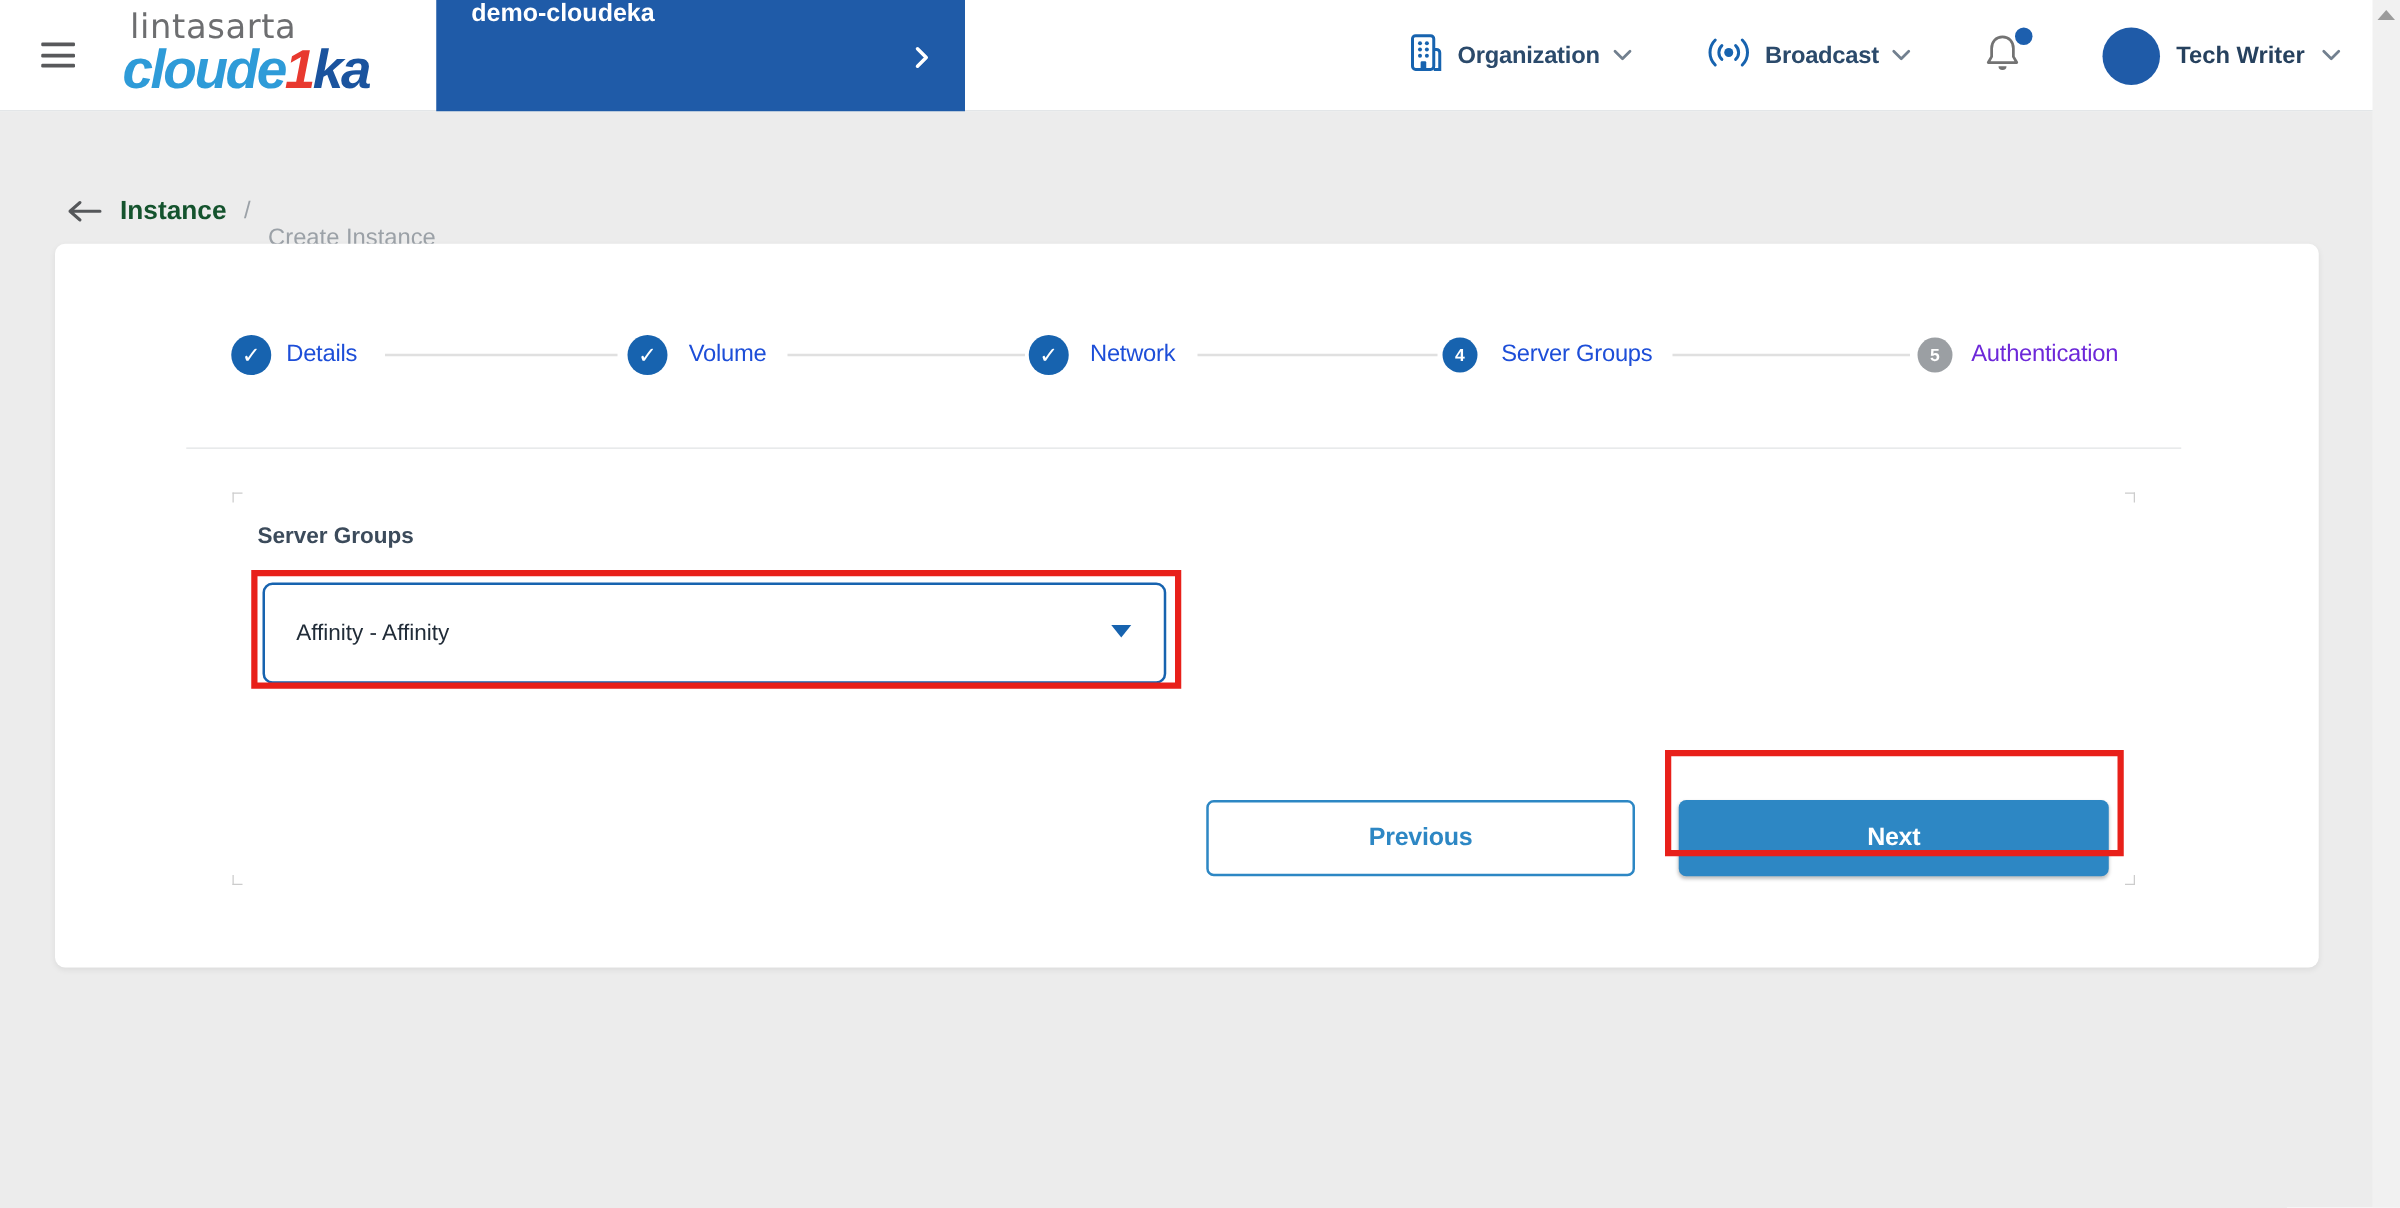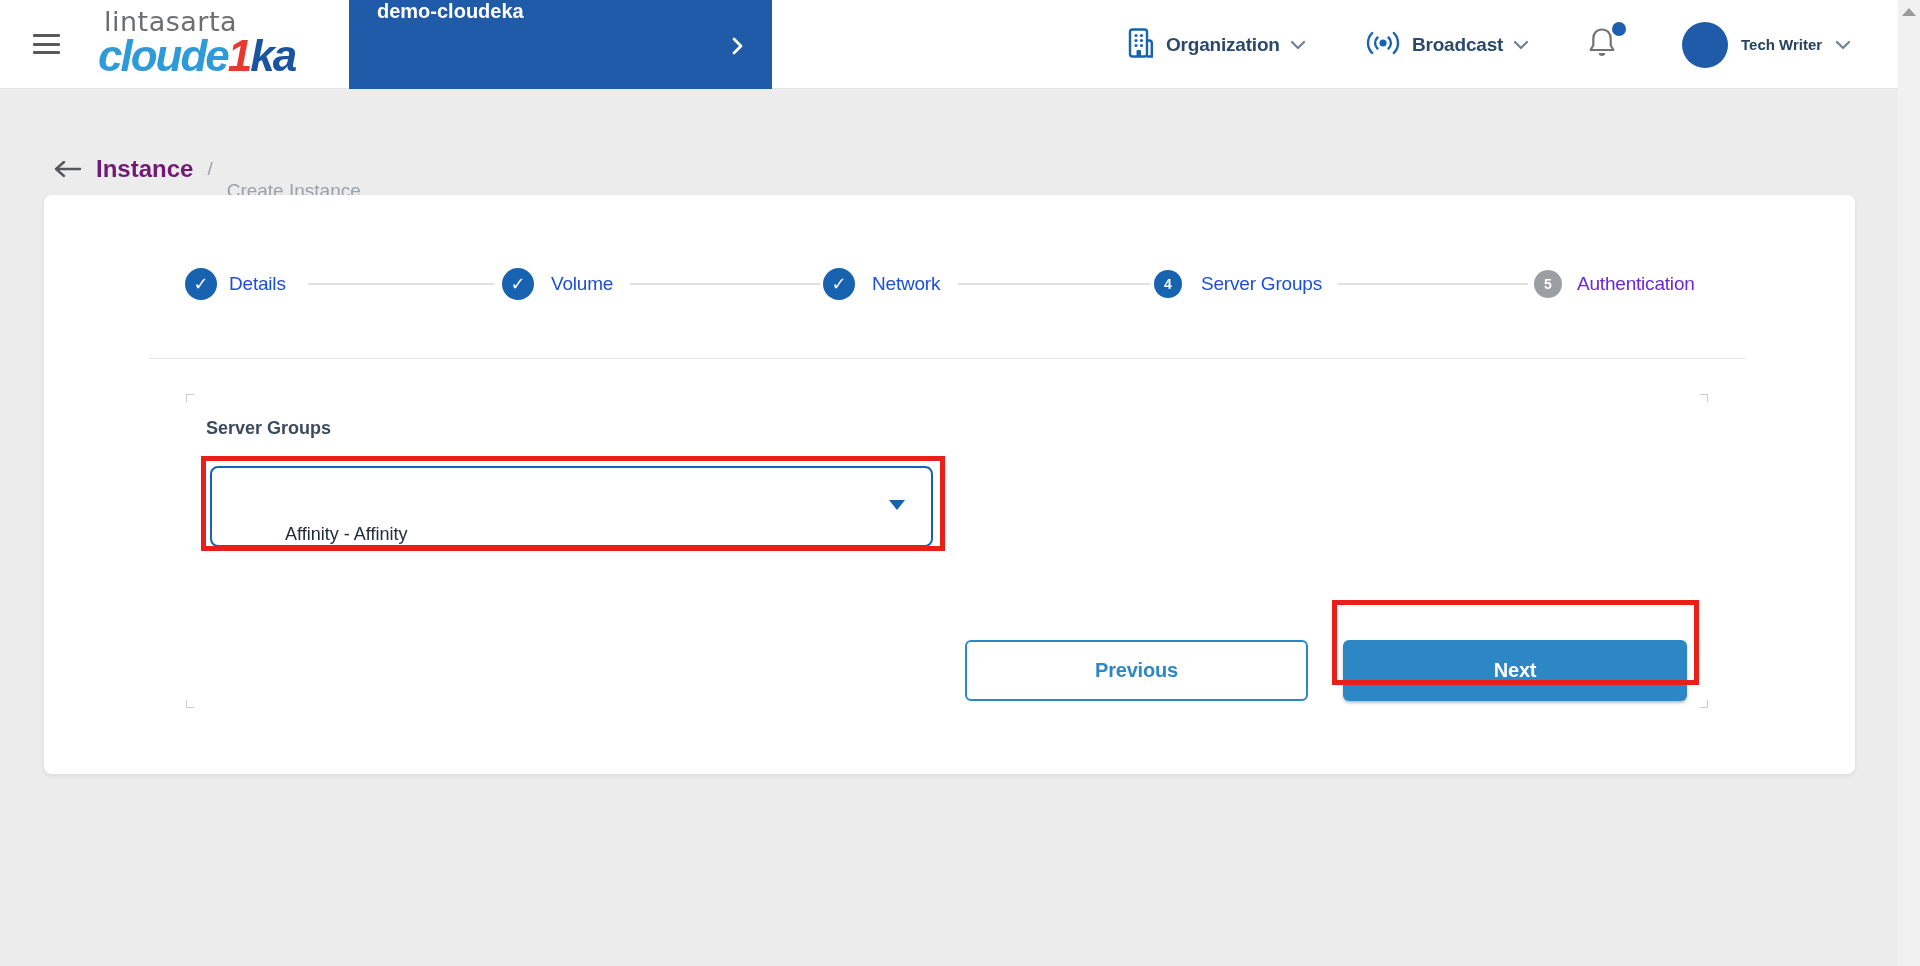--- a/index.html
+++ b/index.html
@@ -31,25 +31,25 @@
 
   .nav-item { position:absolute; top:0; height:89px; display:flex; align-items:center; gap:10px; cursor:pointer; }
   .nav-label { font-size:19px; font-weight:bold; color:#2b4a6b; letter-spacing:-0.2px; }
   .nav-org { left:1126px; }
   .nav-broadcast { left:1364px; }
   .bell-wrap { position:absolute; left:1586px; top:24px; width:44px; height:40px; cursor:pointer; }
   .bell-badge { position:absolute; left:26px; top:-2px; width:14px; height:14px;
     border-radius:50%; background:#1d5fae; }
   .user-wrap { position:absolute; left:1682px; top:0; height:89px; display:flex; align-items:center; gap:13px; cursor:pointer; }
   .avatar { width:46px; height:46px; border-radius:50%; background:#1f5ba8; }
-  .user-name { font-size:15px; font-weight:bold; color:#26415e; }
+  .user-name { font-size:19px; font-weight:bold; color:#26415e; }
 
   
   .breadcrumb { position:absolute; left:52px; top:136px; display:flex; align-items:center; gap:14px; }
-  .crumb-parent { font-size:24px; font-weight:bold; color:#701a75; cursor:pointer; }
+  .crumb-parent { font-size:21px; font-weight:bold; color:#14532d; cursor:pointer; }
   .crumb-sep { font-size:19px; color:#9ba1a7; }
   .crumb-current { font-size:19px; color:#9ba1a7;margin-top:44px; }
 
   
   .card { position:absolute; left:44px; top:195px; width:1811px; height:579px;
     background:#ffffff; border-radius:8px; box-shadow:0 2px 5px rgba(0,0,0,0.07); }
 
   
   .step-circle { position:absolute; border-radius:50%; display:flex; align-items:center;
     justify-content:center; color:#fff; }
@@ -71,21 +71,21 @@
   .tick-br { left:1700px; top:700px; border-right:1px solid #cccccc; border-bottom:1px solid #cccccc; }
 
   .form-label { position:absolute; left:206px; top:418px; font-size:18px; font-weight:bold; color:#3c4b5b; }
 
   .annotation { position:absolute; border:5px solid #e8201a; z-index:8; pointer-events:none; }
   .anno-dropdown { left:201px; top:456px; width:744px; height:95px; }
   .anno-next { left:1332px; top:600px; width:367px; height:85px; }
 
   .dropdown { position:absolute; left:210px; top:466px; width:723px; height:81px;
     background:#fff; border:2px solid #1763af; border-radius:8px;
-    display:flex; align-items:flex-end; cursor:pointer;padding-left:48px; }
+    display:flex; align-items:center; cursor:pointer; }
   .dropdown-value { font-size:18px; color:#212c38; margin-left:25px; }
   .dropdown-caret { position:absolute; right:26px; top:32px; width:0; height:0;
     border-left:8px solid transparent; border-right:8px solid transparent;
     border-top:10px solid #1763af; }
 
   .btn { position:absolute; top:640px; height:61px; border-radius:6px;
     display:flex; align-items:center; justify-content:center;
     font-size:20px; font-weight:bold; cursor:pointer; letter-spacing:-0.2px; }
   .btn-previous { left:965px; width:343px; background:#ffffff; border:2px solid #2d87c4; color:#2d87c4; }
   .btn-next { left:1343px; width:344px; background:#2d87c4; border:none; color:#ffffff;

